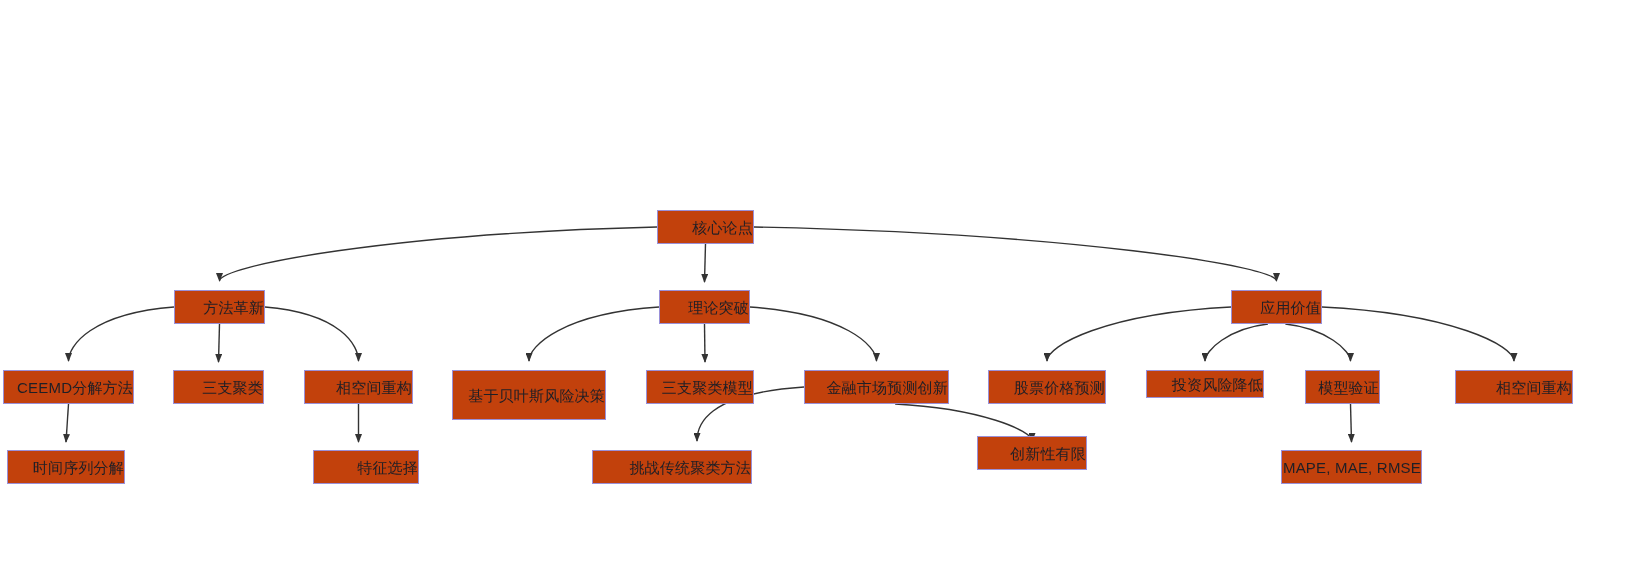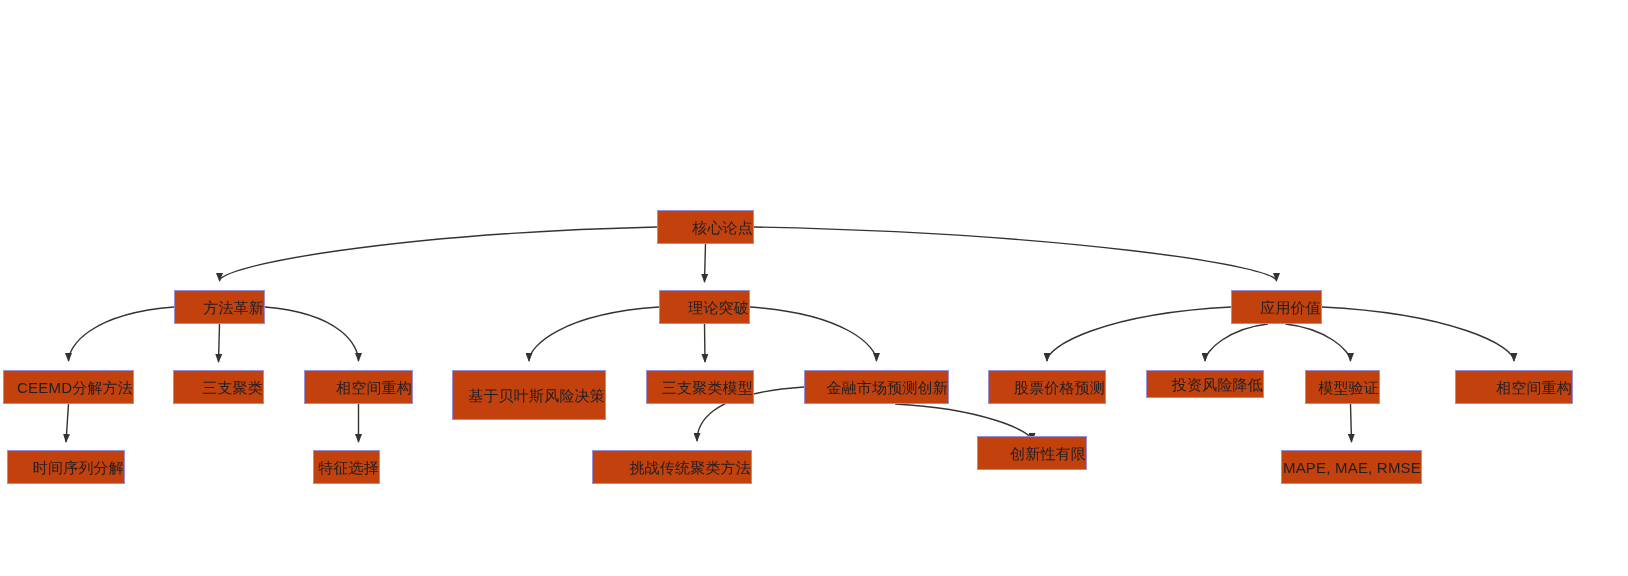--- a/index.html
+++ b/index.html
@@ -117,21 +117,21 @@
       </div>
       <div class="node" style="left: 1305px; top: 370px; width: 75px; height: 34px;">
         <span class="node-label">模型验证</span>
       </div>
       <div class="node" style="left: 1455px; top: 370px; width: 118px; height: 34px;">
         <span class="node-label">相空间重构</span>
       </div>
       <div class="node" style="left: 7px; top: 450px; width: 118px; height: 34px;">
         <span class="node-label">时间序列分解</span>
       </div>
-      <div class="node" style="left: 313px; top: 450px; width: 67px; height: 34px;">
+      <div class="node" style="left: 313px; top: 450px; width: 106px; height: 34px;">
         <span class="node-label">特征选择</span>
       </div>
       <div class="node" style="left: 592px; top: 450px; width: 160px; height: 34px;">
         <span class="node-label">挑战传统聚类方法</span>
       </div>
       <div class="node" style="left: 977px; top: 436px; width: 110px; height: 34px;">
         <span class="node-label">创新性有限</span>
       </div>
       <div class="node" style="left: 1281px; top: 450px; width: 141px; height: 34px;">
         <span class="node-label">MAPE, MAE, RMSE</span>

